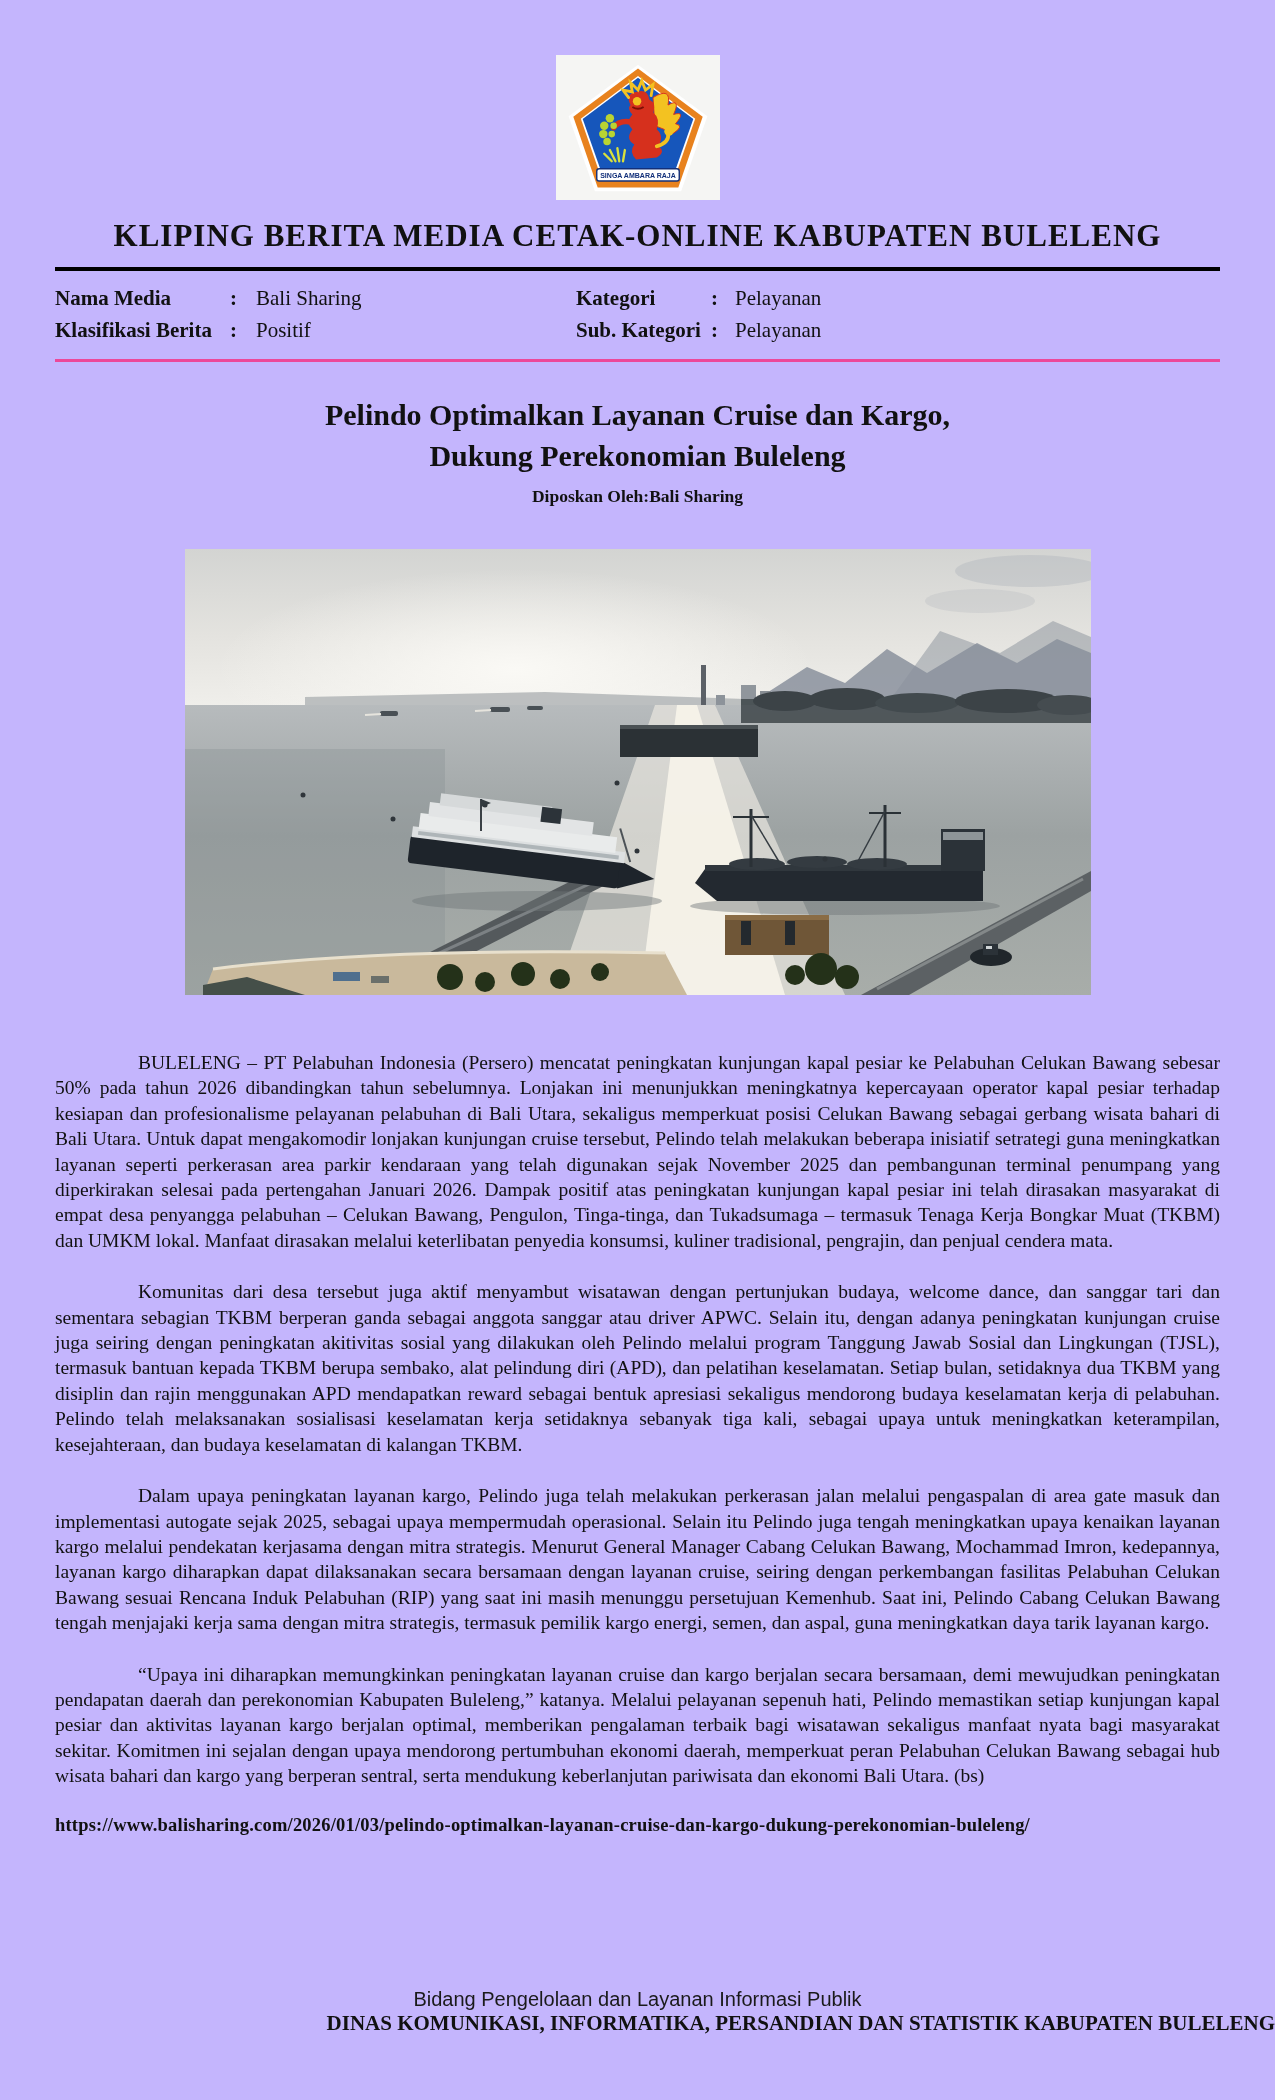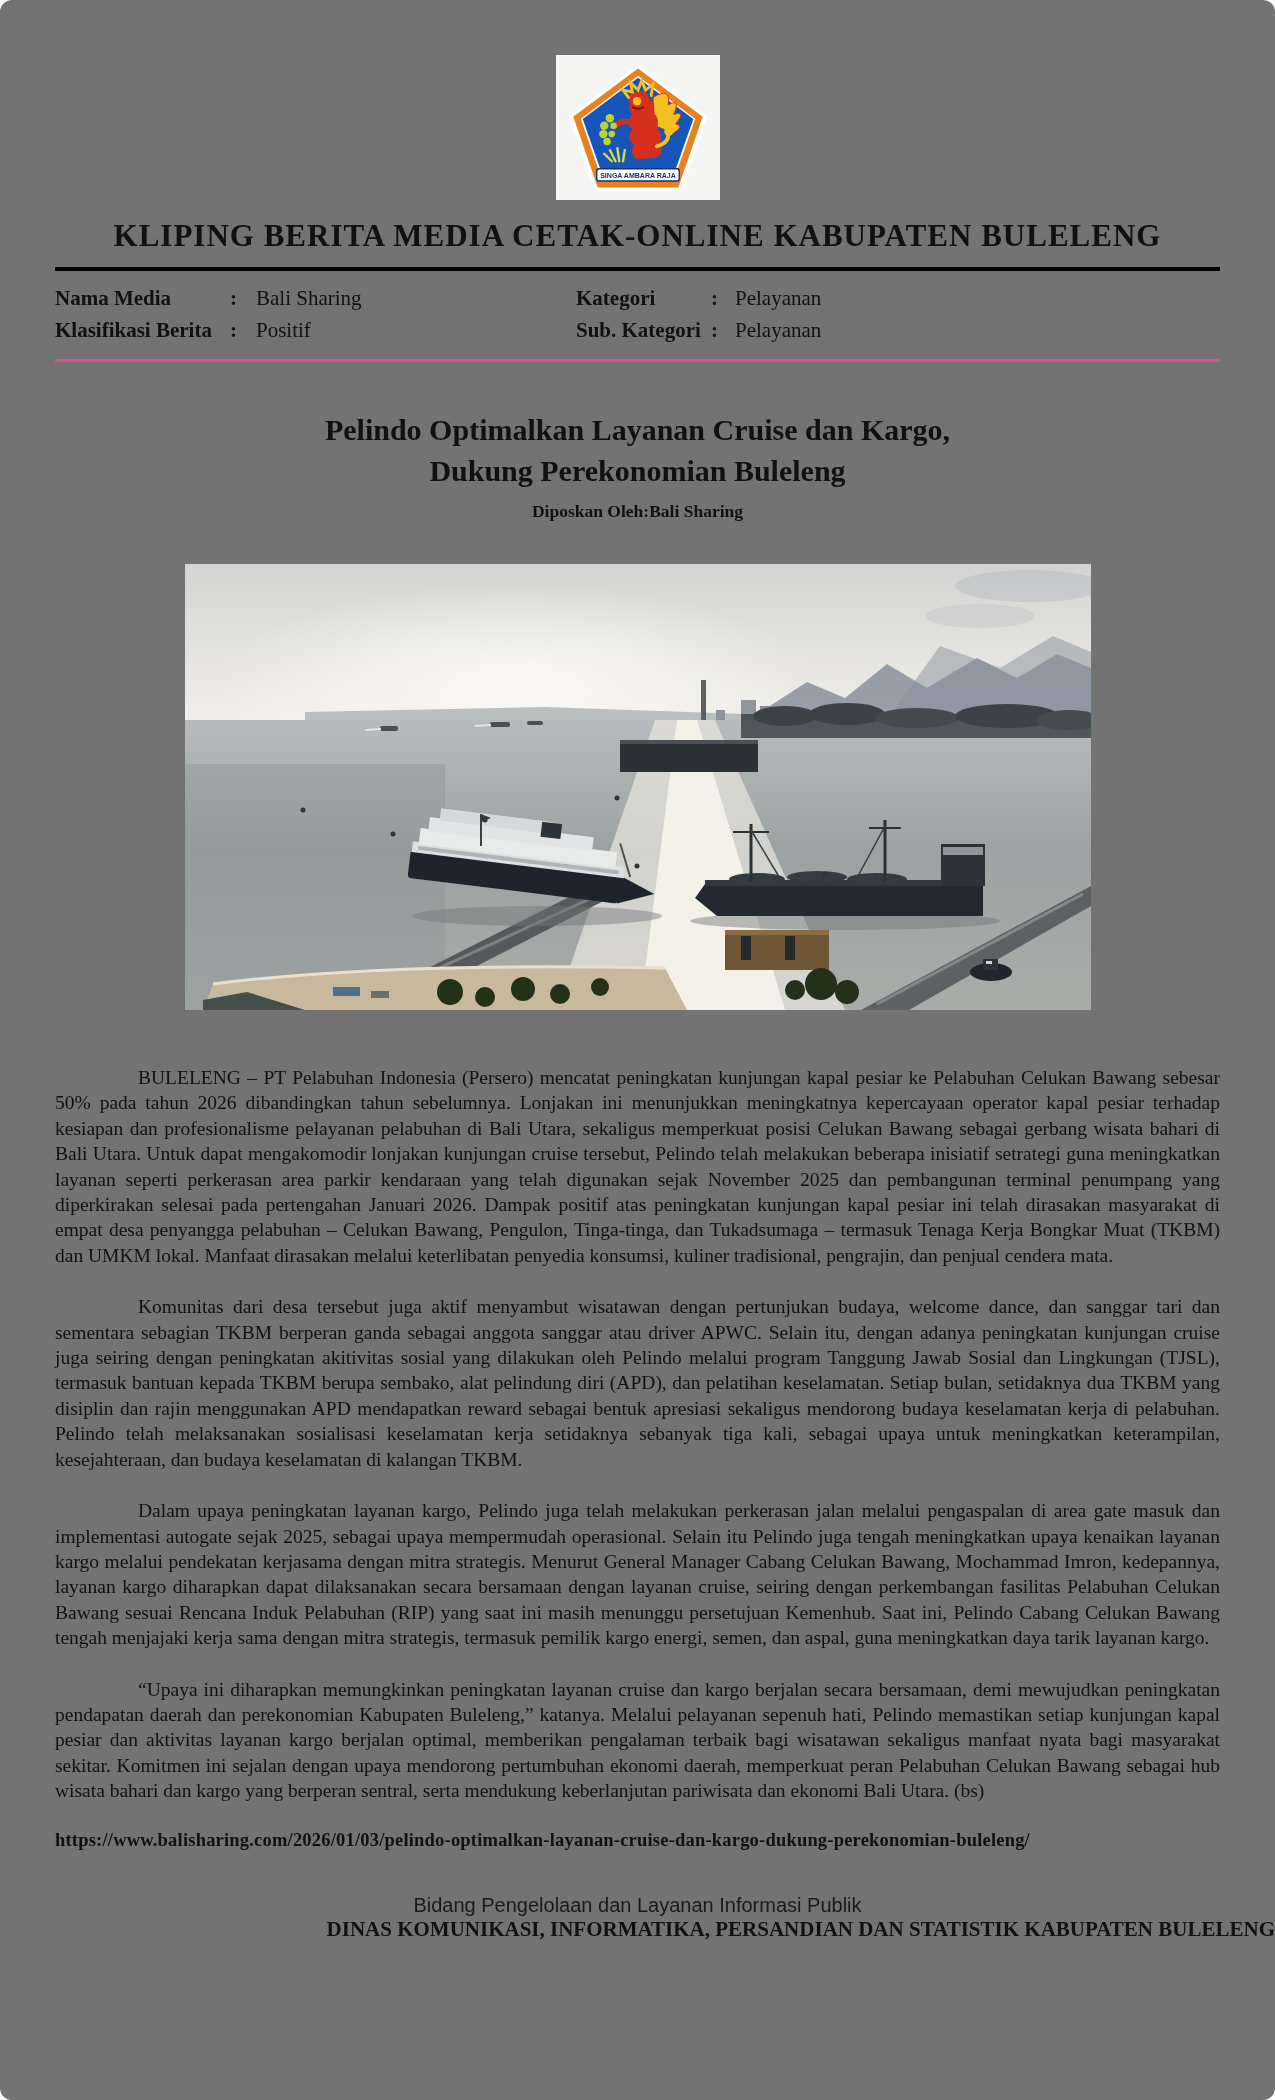--- a/index.html
+++ b/index.html
@@ -1,54 +1,53 @@
 <!DOCTYPE html>
 <html><head>
 <meta charset="utf-8">
 <style>
   html,body { margin:0; padding:0; background:#ffffff; }
   .page {
     position:relative;
     width:1275px; height:2100px;
     margin:0 auto;
-    background:#737373;
+    background:#c4b5fd;
     color:#111111;
     font-family:"Liberation Serif", serif;
     box-sizing:border-box;
     padding:0 55px;
     overflow:hidden;
-    border-radius:12px;
   }
   .logo-wrap { display:flex; justify-content:center; padding-top:55px; }
   .logo-bg { width:164px; height:145px; background:#f5f5f3; display:flex; align-items:center; justify-content:center; }
   .header-title {
     text-align:center; font-weight:bold; font-size:31px; letter-spacing:1px;
     margin-top:18px; white-space:nowrap;
   }
   .meta-table {
     margin-top:13px;
     border-top:4px solid #000;
     border-bottom:3px solid #ec4899;
     padding:8px 0 16px;
   }
   .meta-row {
     display:grid;
     grid-template-columns:175px 26px 320px 135px 24px auto;
     font-size:21px; align-items:baseline; padding:7px 0 0;
   }
   .meta-label { font-weight:bold; }
   .article-title {
-    text-align:center; font-weight:bold; font-size:30px; line-height:41px; margin-top:47px;
+    text-align:center; font-weight:bold; font-size:30px; line-height:41px; margin-top:32px;
   }
   .byline { text-align:center; font-weight:bold; font-size:17.5px; margin-top:10px; }
   .photo { display:block; margin:42px auto 0; width:906px; height:446px; }
   .body-text { margin-top:55px; font-size:19.5px; line-height:25.4px; text-align:justify; }
   .body-text p { margin:0 0 26px; text-indent:83px; }
   .source-url { font-weight:bold; font-size:18.5px; letter-spacing:0.2px; }
-  .footer { position:absolute; left:0; right:0; top:1894px; text-align:center; }
+  .footer { position:absolute; left:0; right:0; top:1988px; text-align:center; }
   .footer-line1 { font-family:"Liberation Sans", sans-serif; font-size:20px; color:#1a1a1a; }
   .footer-line2 { font-weight:bold; font-size:21px; margin-top:0;text-align:right; }
 </style>
 </head>
 <body>
 
 <div class="page">
 
   <div class="logo-wrap">
     <div class="logo-bg">

